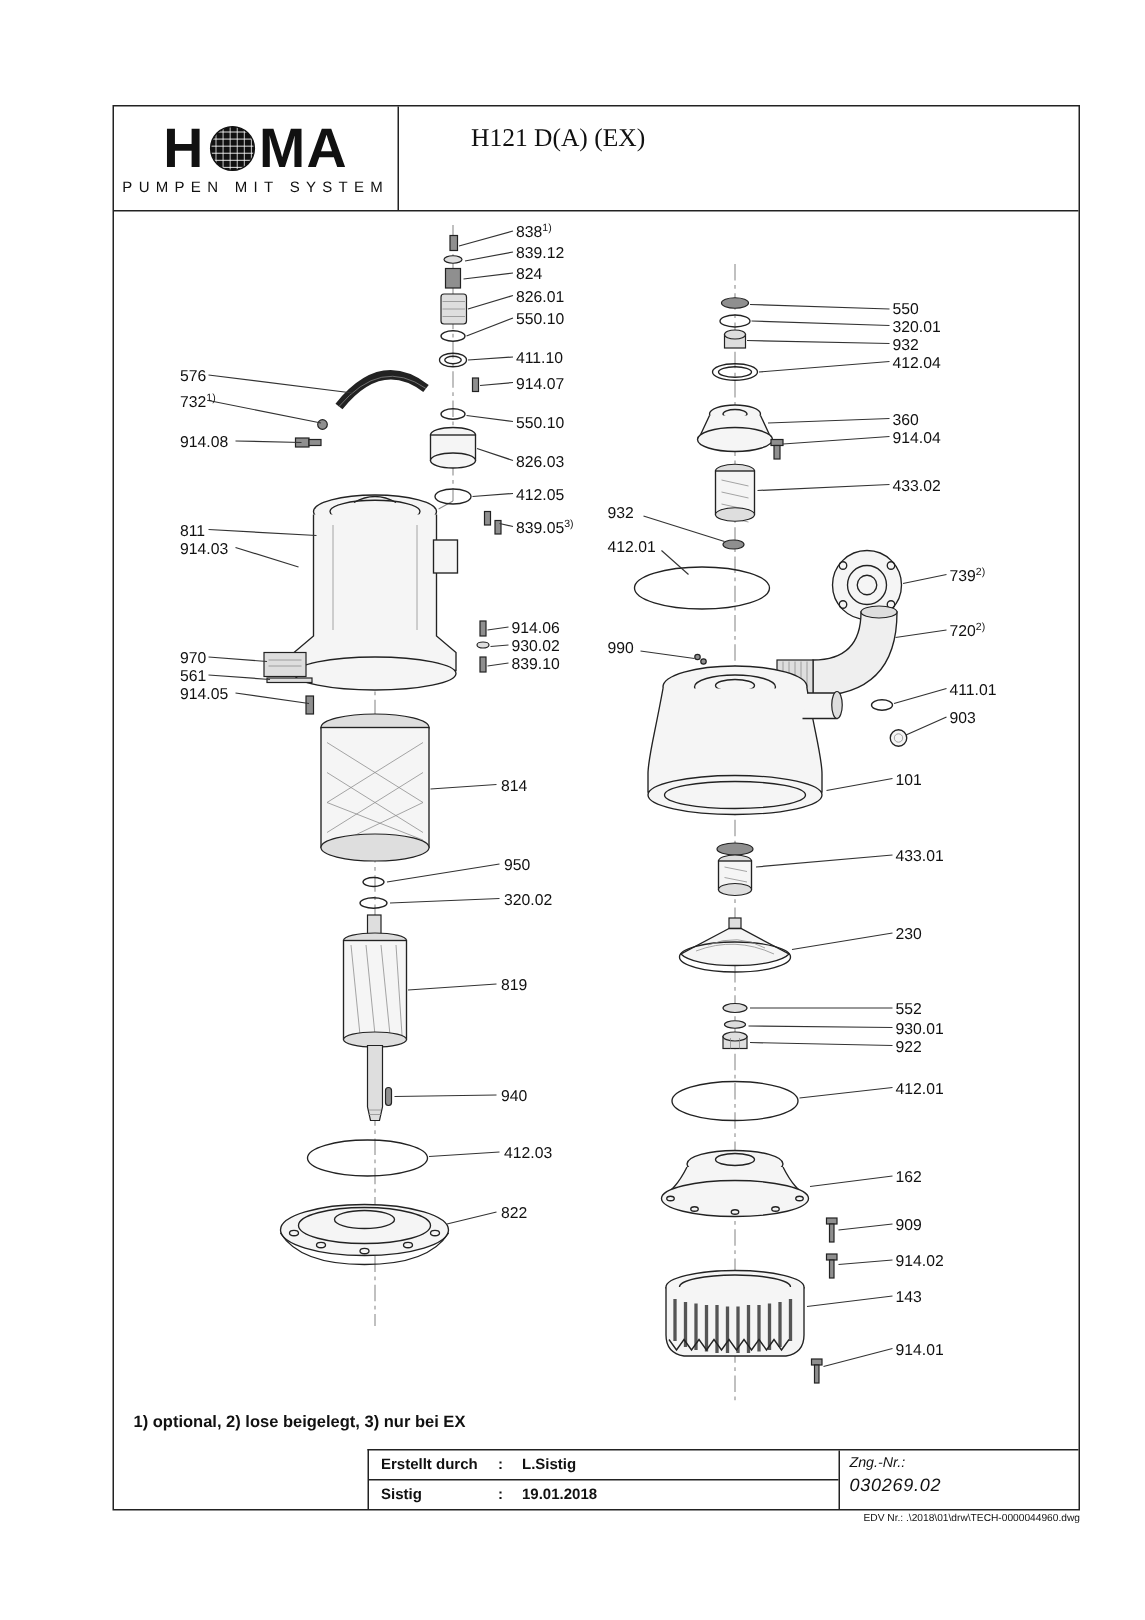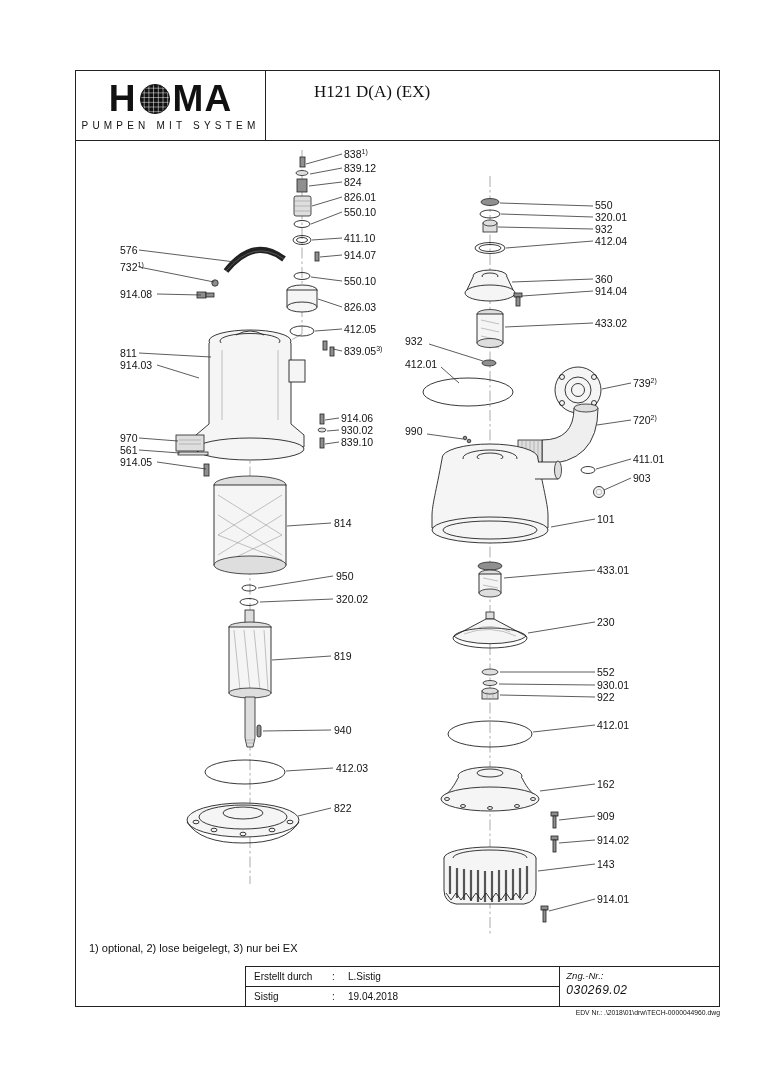--- a/index.html
+++ b/index.html
@@ -18,27 +18,27 @@
                flex-direction:column; align-items:center; justify-content:center; }
   .logo-row { display:flex; align-items:center; font-weight:bold; font-size:37px;
               line-height:1; letter-spacing:1px; }
   .logo-o { display:inline-block; width:32px; height:32px; margin:0 2px; }
   .tagline { font-size:10px; letter-spacing:4.2px; margin-top:3px; white-space:nowrap; }
   .title-cell { flex:1; padding:11px 0 0 48px;font-family:Liberation Serif, serif; }
   .title { font-size:17px; }
   .subtitle { font-size:12.5px; margin-top:4px; }
 
   
-  .footnote { position:absolute; left:13px; top:871px; font-size:11px; }
+  .footnote { position:absolute; left:13px; top:871px; font-size:11px;font-weight:bold; }
 
   
   .titleblock { position:absolute; left:169px; top:895px; width:474px; height:40px;
                 border-left:1px solid #222; border-top:1px solid #222; display:flex; }
   .tb-left { width:314px; display:flex; flex-direction:column; }
-  .tb-row { flex:1; display:flex; align-items:center; padding-left:8px; font-size:10px; }
+  .tb-row { flex:1; display:flex; align-items:center; padding-left:8px; font-size:10px;font-weight:bold; }
   .tb-row.first { border-bottom:1px solid #222; }
   .tb-label { width:78px; }
   .tb-colon { width:16px; }
   .tb-right { width:160px; border-left:1px solid #222; padding:3px 6px;font-style:italic; }
   .tb-zng-label { font-size:9.5px; }
   .tb-zng-value { font-size:12px; margin-top:2px; letter-spacing:.5px; }
 
   
   .edv { position:absolute; left:75px; top:1009px; width:645px; text-align:right;
          font-size:6.8px; }
@@ -92,21 +92,21 @@
     <div class="titleblock">
       <div class="tb-left">
         <div class="tb-row first">
           <span class="tb-label">Erstellt durch</span>
           <span class="tb-colon">:</span>
           <span class="tb-val">L.Sistig</span>
         </div>
         <div class="tb-row">
           <span class="tb-label">Sistig</span>
           <span class="tb-colon">:</span>
-          <span class="tb-val">19.04.2018</span>
+          <span class="tb-val">19.01.2018</span>
         </div>
       </div>
       <div class="tb-right">
         <div class="tb-zng-label">Zng.-Nr.:</div>
         <div class="tb-zng-value">030269.02</div>
       </div>
     </div>
   </div>
 
   <div class="edv">EDV Nr.: .\2018\01\drw\TECH-0000044960.dwg</div>

